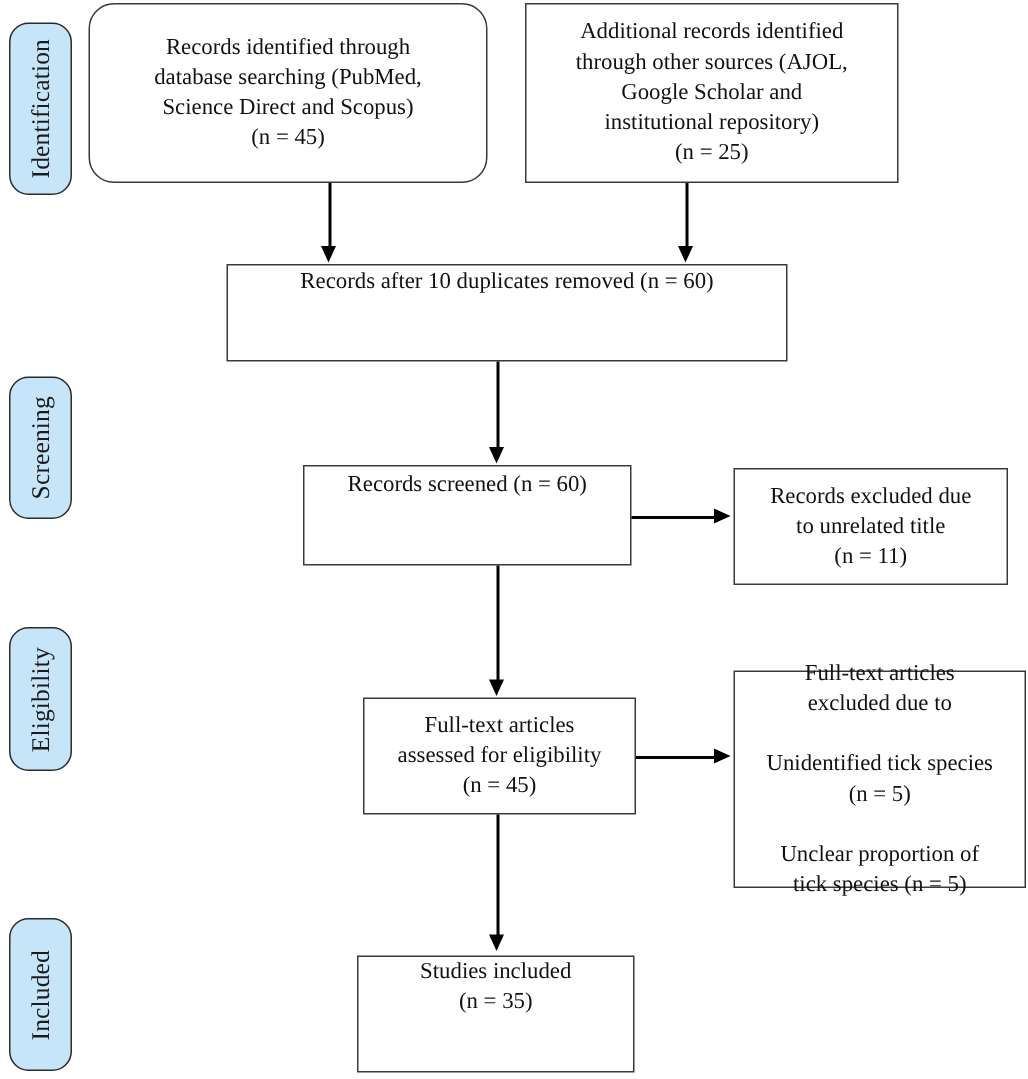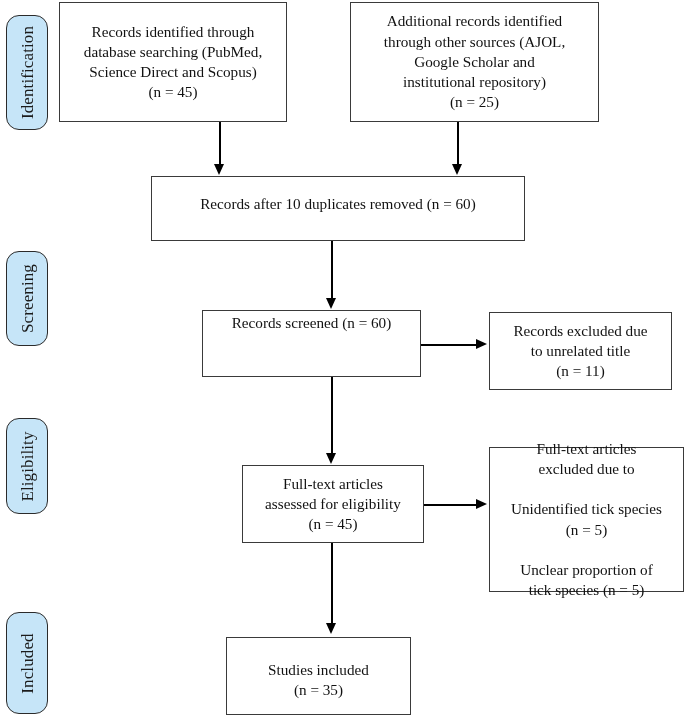--- a/index.html
+++ b/index.html
@@ -99,42 +99,42 @@
   </div>
 
   <div class="stage-tab" style="left:6px; top:418px; width:42px; height:96px;">
     <span class="stage-label">Eligibility</span>
   </div>
 
   <div class="stage-tab" style="left:6px; top:612px; width:42px; height:102px;">
     <span class="stage-label">Included</span>
   </div>
 
-  <div class="flow-box v-center" style="left:59px; top:2px; width:228px; height:120px;">
+  <div class="flow-box v-center" style="left:59px; top:2px; width:266px; height:120px;border-radius:17px;">
     <span class="box-text">Records identified through
 database searching (PubMed,
 Science Direct and Scopus)
 (n = 45)</span>
   </div>
 
   <div class="flow-box v-center" style="left:350px; top:2px; width:249px; height:120px;">
     <span class="box-text">Additional records identified
 through other sources (AJOL,
 Google Scholar and
 institutional repository)
 (n = 25)</span>
   </div>
 
   <div class="v-line" style="left:219px; top:122px; height:44px;"></div>
   <div class="arrow-down" style="left:214px; top:164px;"></div>
 
   <div class="v-line" style="left:457px; top:122px; height:44px;"></div>
   <div class="arrow-down" style="left:452px; top:164px;"></div>
 
-  <div class="flow-box v-top" style="left:151px; top:176px; width:374px; height:65px; padding-top:17px;">
+  <div class="flow-box v-top" style="left:151px; top:176px; width:374px; height:65px; padding-top:1px;">
     <span class="box-text">Records after 10 duplicates removed (n = 60)</span>
   </div>
 
   <div class="v-line" style="left:331px; top:241px; height:59px;"></div>
   <div class="arrow-down" style="left:326px; top:298px;"></div>
 
   <div class="flow-box v-top" style="left:202px; top:310px; width:219px; height:67px; padding-top:2px;">
     <span class="box-text">Records screened (n = 60)</span>
   </div>
 
@@ -166,18 +166,18 @@
 Unidentified tick species
 (n = 5)
 
 Unclear proportion of
 tick species (n = 5)</span>
   </div>
 
   <div class="v-line" style="left:331px; top:543px; height:82px;"></div>
   <div class="arrow-down" style="left:326px; top:623px;"></div>
 
-  <div class="flow-box v-top" style="left:226px; top:637px; width:185px; height:78px; padding-top:22px;">
+  <div class="flow-box v-top" style="left:238px; top:637px; width:185px; height:78px; padding-top:0;">
     <span class="box-text">Studies included
 (n = 35)</span>
   </div>
 
 </div>
 
 </body></html>

